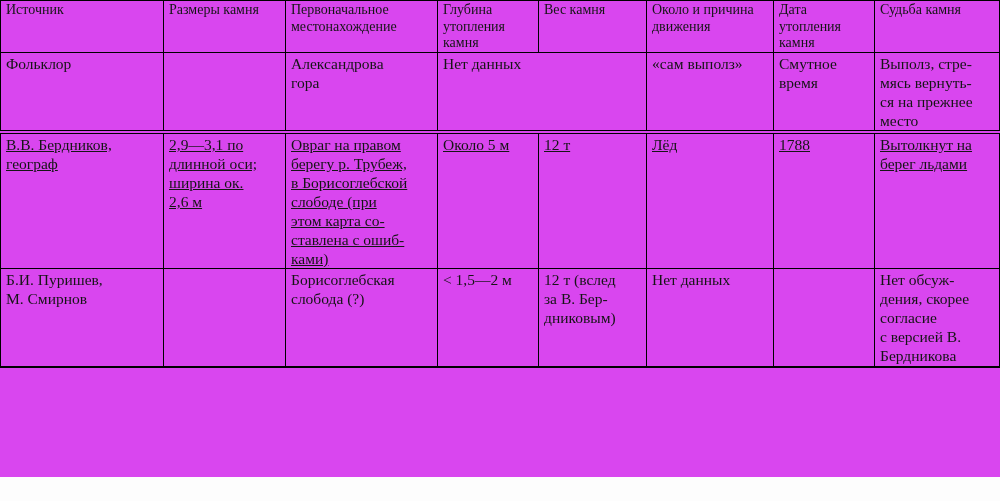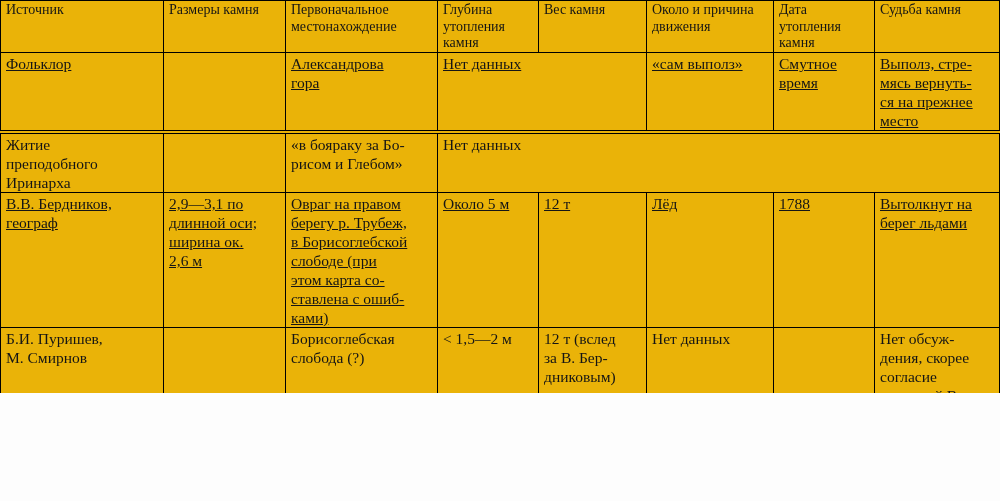--- a/index.html
+++ b/index.html
@@ -1,19 +1,19 @@
 <!DOCTYPE html>
 <html><head>
 <meta charset="utf-8">
 <style>
   html, body { margin: 0; padding: 0; background: #fdfdfd; }
   .page {
     width: 1000px;
-    height: 393px;
-    background: #eab308;
+    height: 477px;
+    background: #d946ef;
     overflow: hidden;
     box-sizing: border-box;
   }
   table.doc-table {
     border-collapse: collapse;
     table-layout: fixed;
     width: 999px;
     color: #151515;
   }
   .doc-table th, .doc-table td {
@@ -36,21 +36,21 @@
     line-height: 19px;
   }
   tr.r-head  { height: 52px; }
   tr.r-folk  { height: 75px; }
   tr.r-zhit  { height: 57px; }
   tr.r-memo  { height: 59px; }
   tr.r-koma  { height: 26px; }
   tr.r-berd  { height: 122px; text-decoration: underline; }
   tr.r-puri  { height: 98px; }
   
-  tr.r-folk td { border-bottom: 4px double #000; text-decoration: underline; }
+  tr.r-folk td { border-bottom: 4px double #000; }
   tr.r-puri td { border-bottom-width: 2px; }
 </style>
 </head>
 <body>
 
 <div class="page">
   <table class="doc-table">
     <colgroup>
       <col style="width:163px">
         <col style="width:122px">
@@ -87,29 +87,20 @@
 гора</td>
         <td colspan="2">Нет данных</td>
         <td>«сам выполз»</td>
         <td>Смутное
 время</td>
         <td>Выполз, стре-
 мясь вернуть-
 ся на прежнее
 место</td>
       </tr>
-      <tr class="r-zhit">
-        <td>Житие
-преподобного
-Иринарха</td>
-        <td></td>
-        <td>«в бояраку за Бо-
-рисом и Глебом»</td>
-        <td colspan="5">Нет данных</td>
-      </tr>
       <tr class="r-berd">
         <td>В.В. Бердников,
 географ</td>
         <td>2,9—3,1 по
 длинной оси;
 ширина ок.
 2,6 м</td>
         <td>Овраг на правом
 берегу р. Трубеж,
 в Борисоглебской

